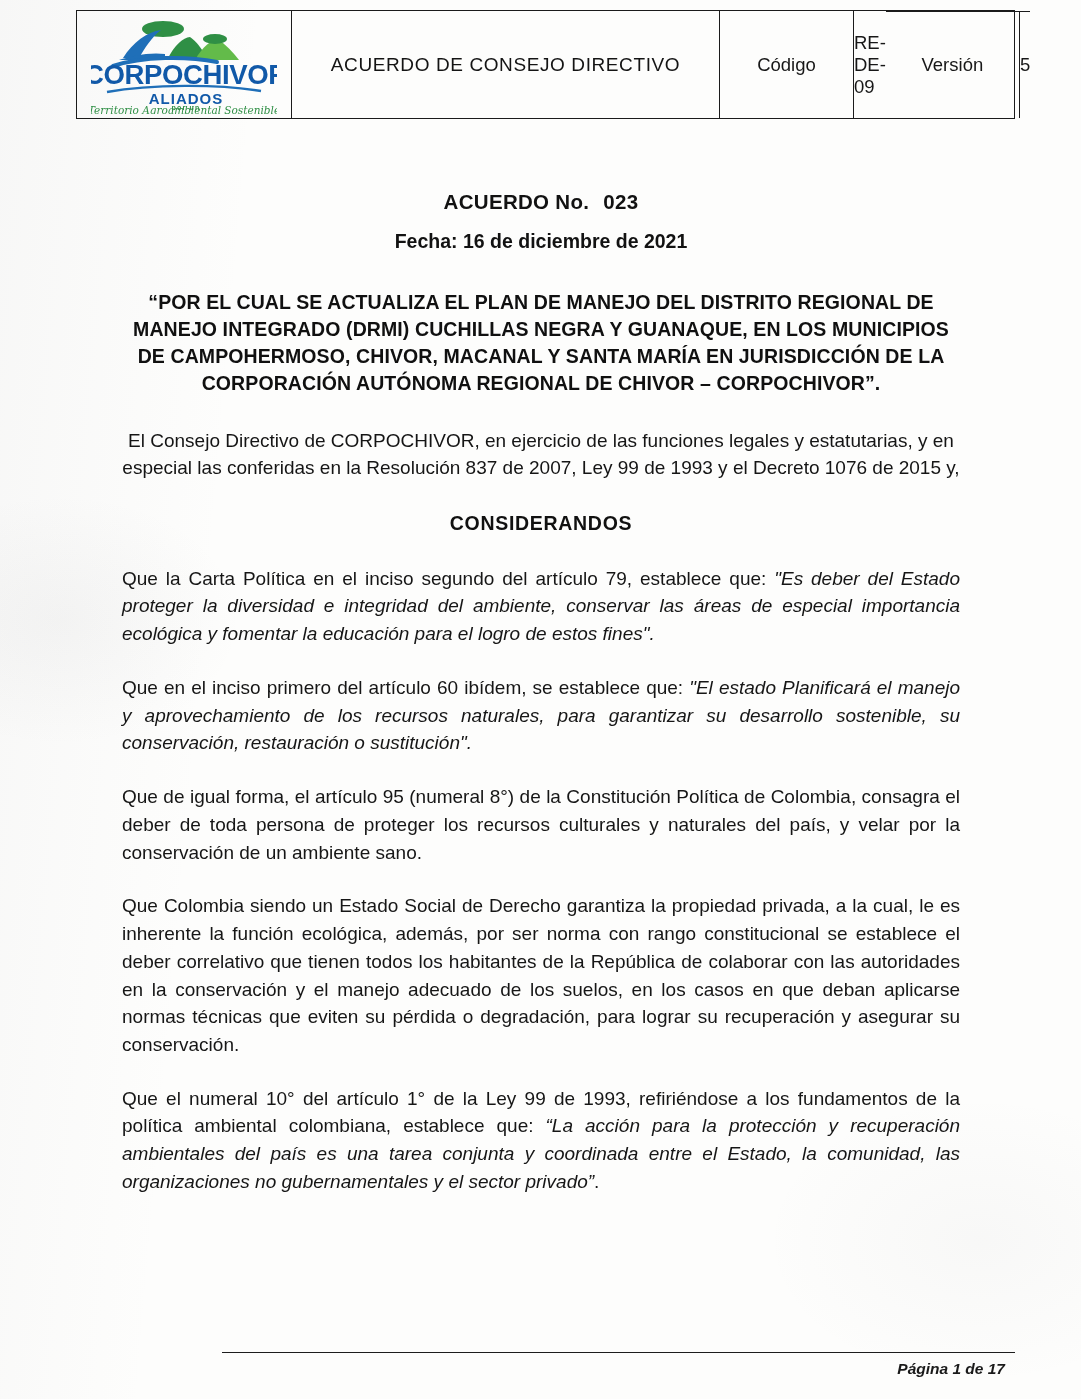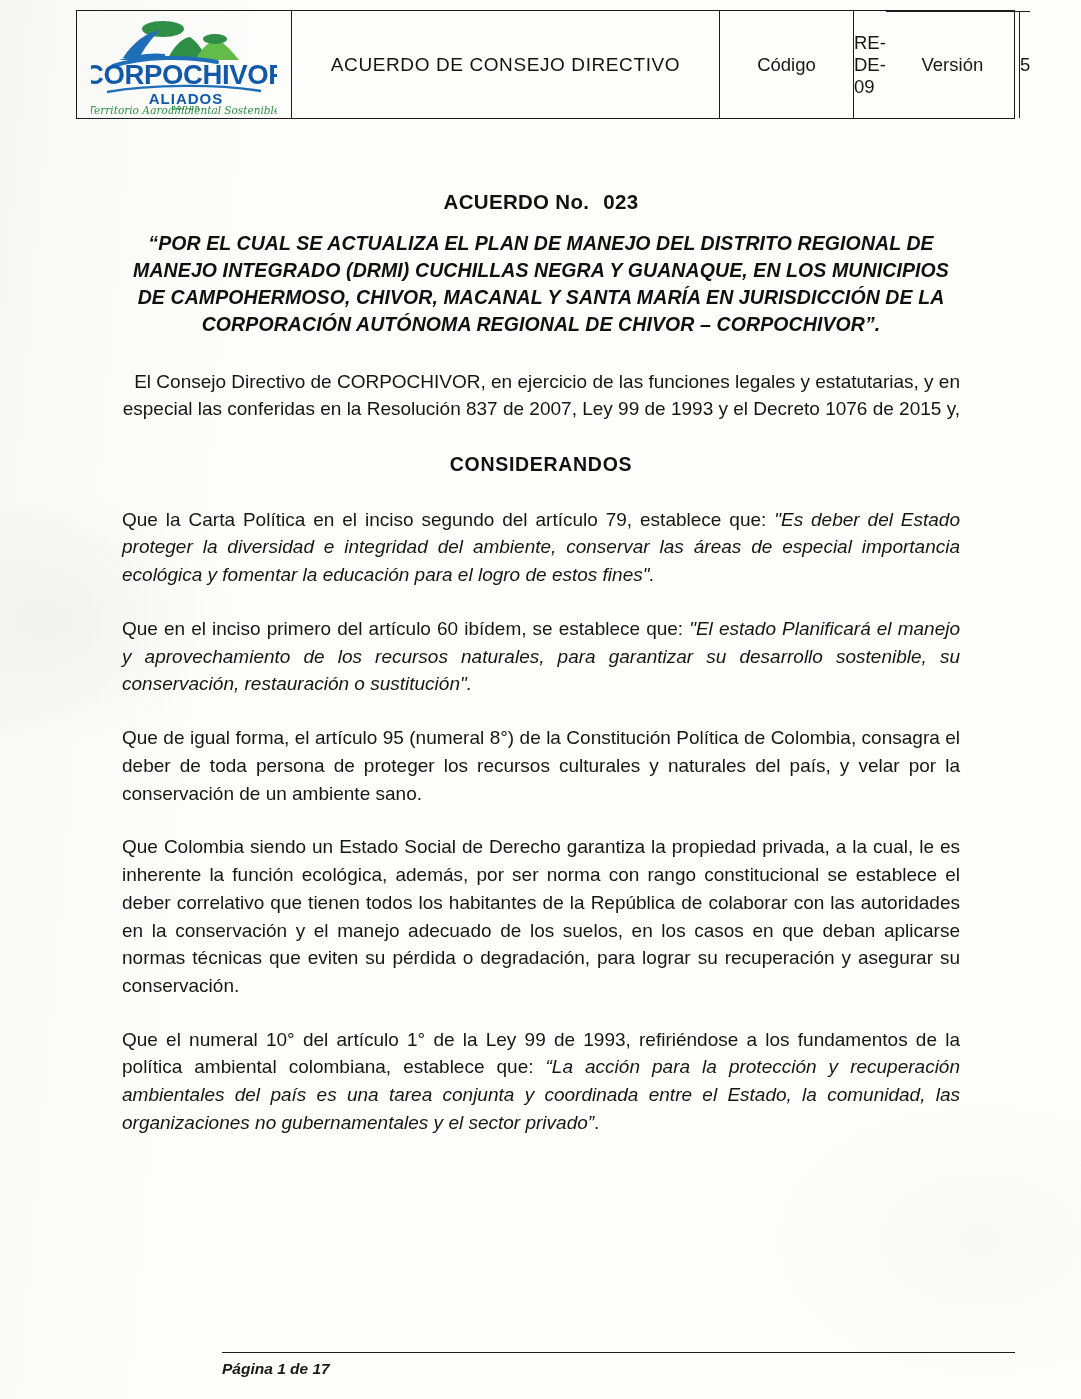--- a/index.html
+++ b/index.html
@@ -119,28 +119,26 @@
     margin: 0 0 36px 0;
     color: #121212;
   }
   .main-title {
     font-size: 19.5px;
     font-weight: bold;
     line-height: 1.38;
     margin: 0 0 30px 0;
     color: #101010;
     letter-spacing: 0.1px;
-    font-style: italic;
   }
   .intro {
     font-size: 19px;
     line-height: 1.45;
     margin: 0 0 30px 0;
     color: #151515;
-    text-align: right;
   }
   .considerandos {
     font-size: 19.5px;
     font-weight: bold;
     letter-spacing: 0.7px;
     margin: 0 0 30px 0;
     color: #111111;
   }
   .para {
     font-size: 19px;
@@ -157,21 +155,21 @@
     left: 222px;
     top: 1352px;
     width: 793px;
   }
   .footer-rule {
     border-top: 1.6px solid #1d1d1d;
     width: 100%;
   }
   .footer-text {
     margin-top: 7px;
-    text-align: left;
+    text-align: right;
     font-style: italic;
     font-size: 15.5px;
     font-weight: bold;
     color: #1a1a1a;
     padding-right: 10px;
   }
 </style>
 </head>
 <body>
 
@@ -225,20 +223,21 @@
       </div>
     </div>
   </div>
 
   <div class="doc-body">
 
     <p class="acuerdo-no center">
       <span>ACUERDO No.</span><span class="sp"></span><span>023</span>
     </p>
 
+    <p class="fecha-line center">Fecha: 16 de diciembre de 2021</p>
 
     <p class="main-title center">“POR EL CUAL SE ACTUALIZA EL PLAN DE MANEJO DEL DISTRITO REGIONAL DE MANEJO INTEGRADO (DRMI) CUCHILLAS NEGRA Y GUANAQUE, EN LOS MUNICIPIOS DE CAMPOHERMOSO, CHIVOR, MACANAL Y SANTA MARÍA EN JURISDICCIÓN DE LA CORPORACIÓN AUTÓNOMA REGIONAL DE CHIVOR – CORPOCHIVOR”.</p>
 
     <p class="intro center">El Consejo Directivo de CORPOCHIVOR, en ejercicio de las funciones legales y estatutarias, y en especial las conferidas en la Resolución 837 de 2007, Ley 99 de 1993 y el Decreto 1076 de 2015 y,</p>
 
     <p class="considerandos center">CONSIDERANDOS</p>
 
 
     <p class="para">
       <span>Que la Carta Política en el inciso segundo del artículo 79, establece que: </span><i>"Es deber del Estado proteger la diversidad e integridad del ambiente, conservar las áreas de especial importancia ecológica y fomentar la educación para el logro de estos fines".</i><span></span>

